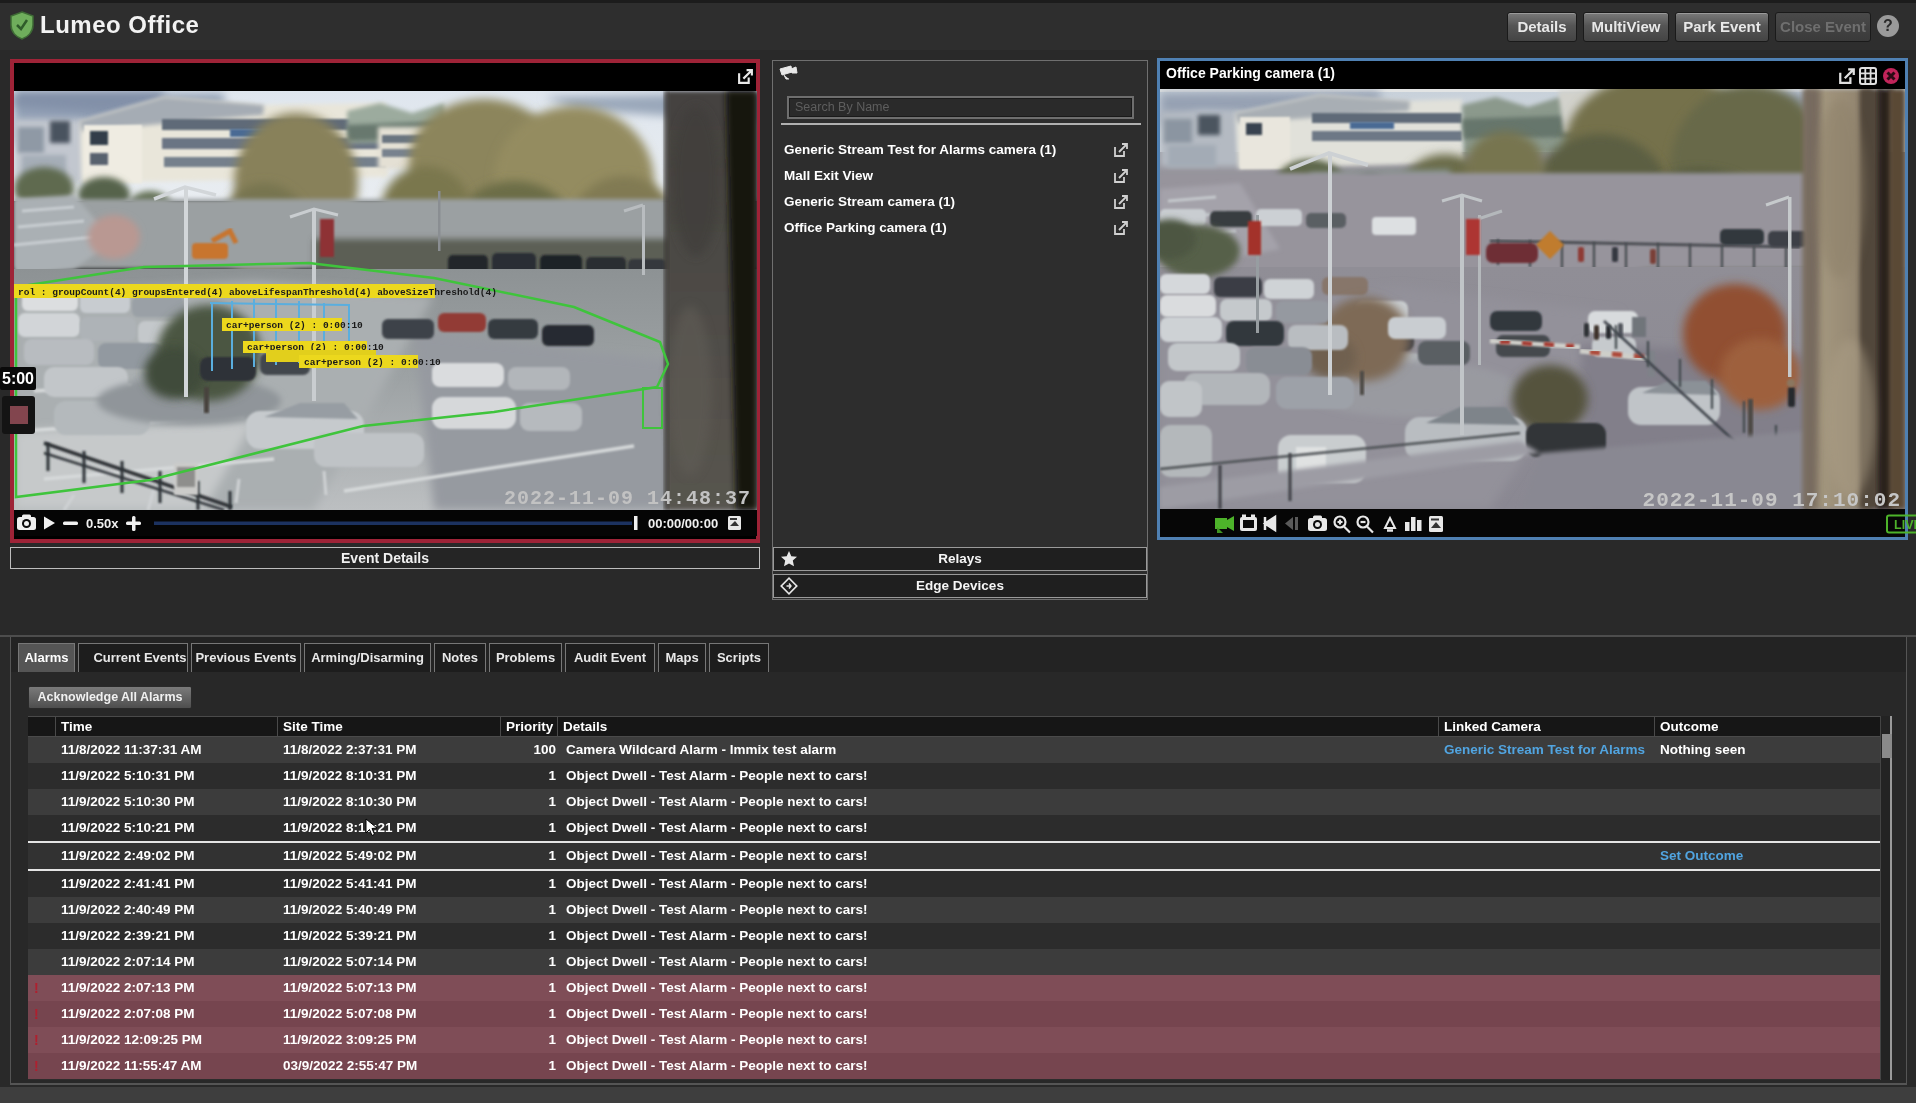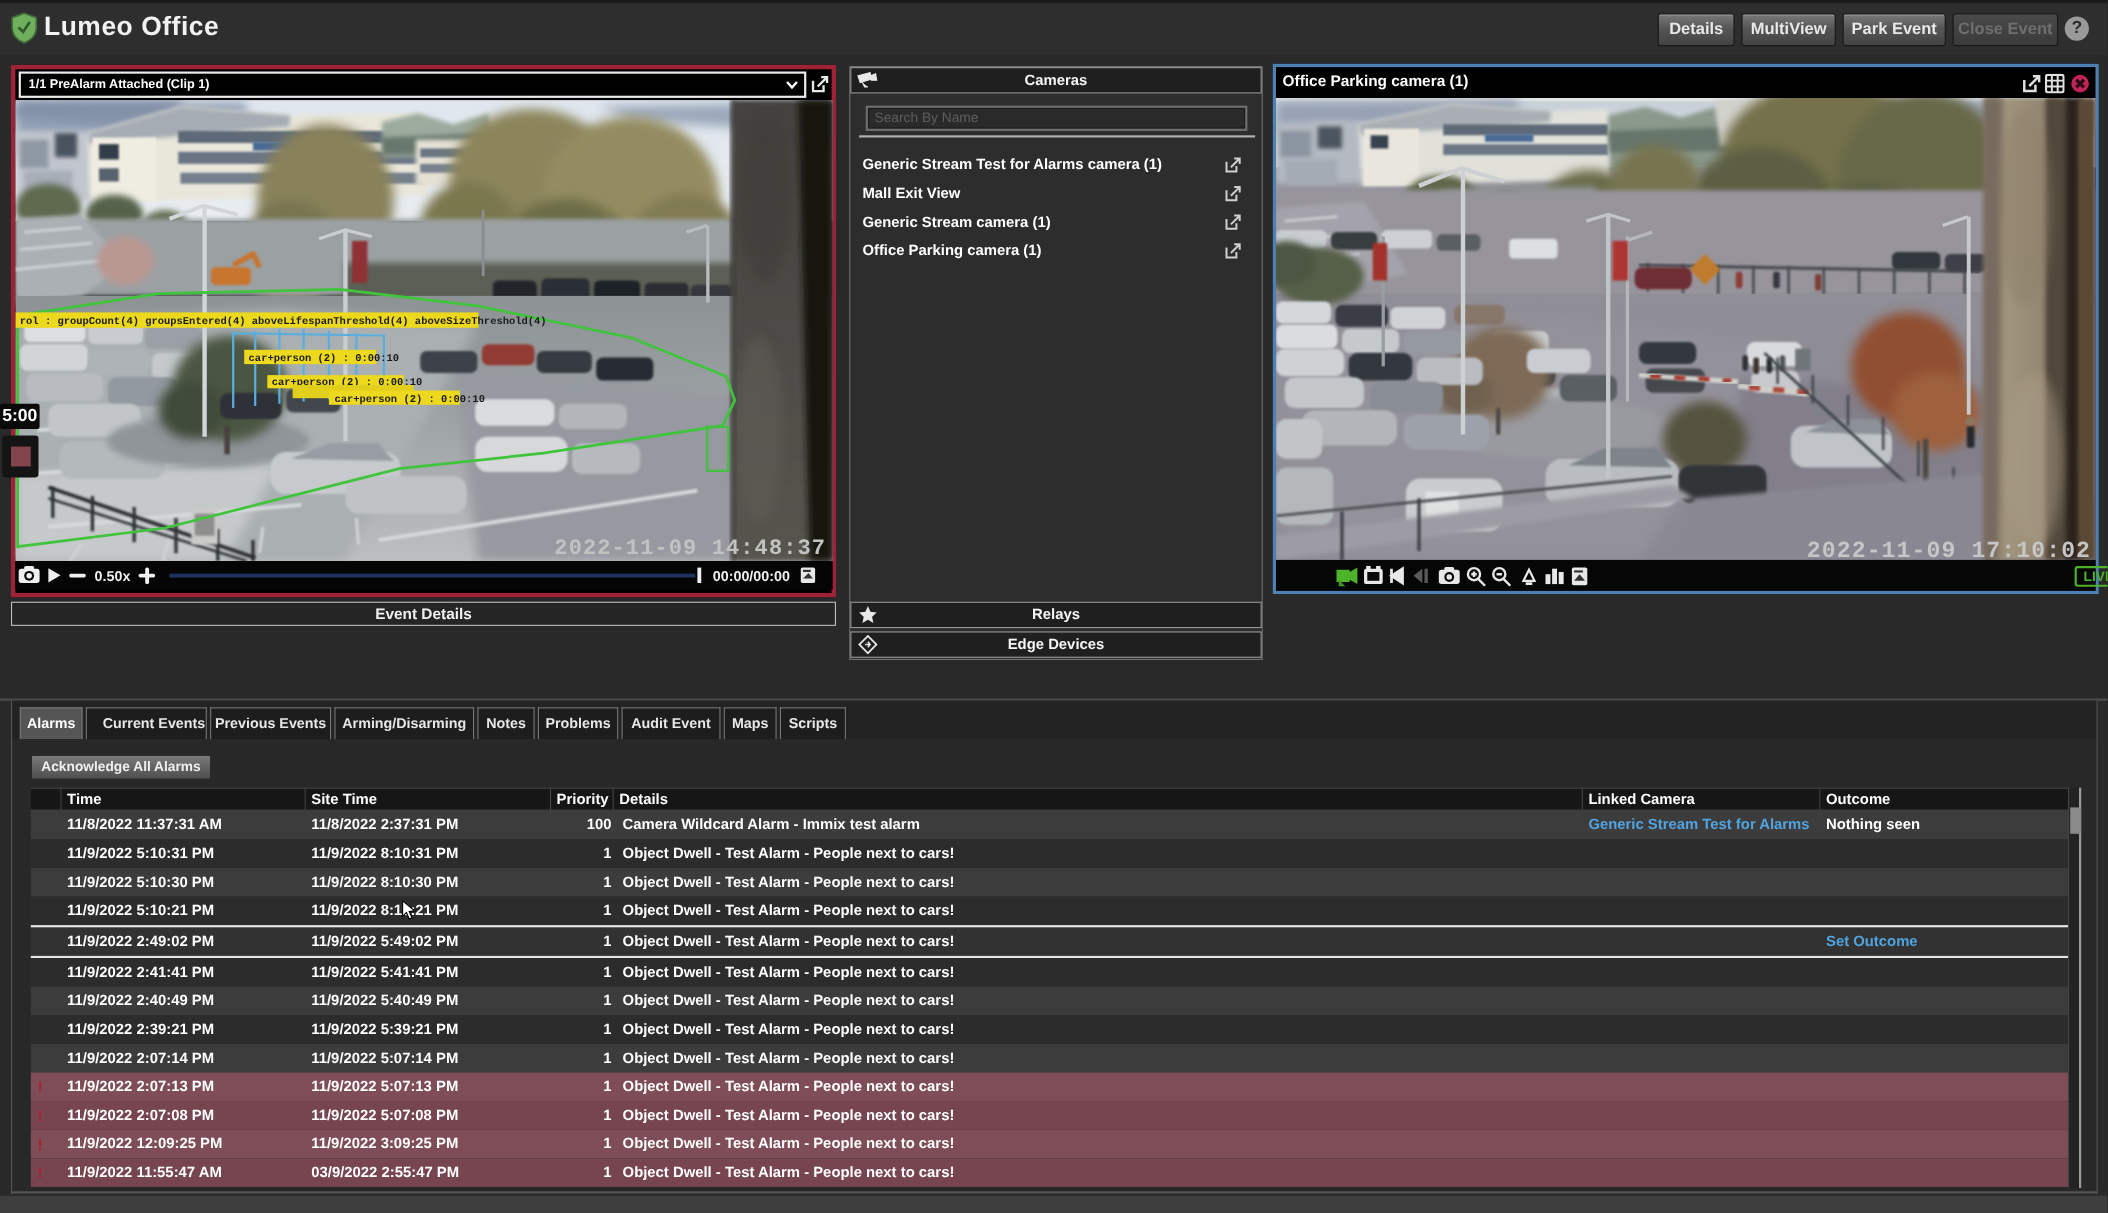--- a/index.html
+++ b/index.html
@@ -79,23 +79,20 @@
   <path d="M8 14 L12 18 L18 9" fill="none" stroke="#2f5c2a" stroke-width="2.5"></path>
 </svg>
 <div id="apptitle" class="abs">Lumeo Office</div>
 <div class="tbtn abs" style="left:1507px;width:70px;">Details</div>
 <div class="tbtn abs" style="left:1583px;width:86px;">MultiView</div>
 <div class="tbtn abs" style="left:1675px;width:94px;">Park Event</div>
 <div class="tbtn dim abs" style="left:1775px;width:96px;">Close Event</div>
 <div id="helpq" class="abs">?</div>
 
 <div id="leftpanel" class="abs">
-  <div id="lpdrop" class="abs">1/1 PreAlarm Attached (Clip 1)<svg class="abs" style="right:5px;top:4px" width="12" height="12" viewBox="0 0 12 12">
-        <path d="M1.5 3.5 L6 8.5 L10.5 3.5" fill="none" stroke="#fff" stroke-width="2.2"></path>
-      </svg></div>
   <svg id="lpext" class="abs" viewBox="0 0 16 16">
       <path d="M2 5 L2 14 L11 14 L11 9 M6 10 L13 3 M9 2 L14 2 L14 7" fill="none" stroke="#e8e8e8" stroke-width="2"></path>
     </svg>
   <svg id="lpvideo" class="abs" viewBox="0 0 743 419" preserveAspectRatio="none">
 <defs>
   <filter id="b2" x="-20%" y="-20%" width="140%" height="140%">
           <feGaussianBlur stdDeviation="2"></feGaussianBlur>
         </filter>
   <filter id="b3" x="-30%" y="-30%" width="160%" height="160%">
           <feGaussianBlur stdDeviation="3"></feGaussianBlur>
@@ -288,21 +285,20 @@
 </svg>
     </div>
 </div>
 <div id="evdetails" class="abs">Event Details</div>
 <div id="cliplabel" class="abs">5:00</div>
 <div id="clipbtn" class="abs">
     <div class="sq"></div>
   </div>
 
 <div id="midpanel" class="abs">
-  <div class="mhdr" style="top:0;">Cameras</div>
   <svg class="abs" style="left:6px;top:4px" width="20" height="16" viewBox="0 0 20 16">
     <path d="M1 4 L12 1 L13 7 L3 10 Z M12 4 L17 2 L18 8 L13 8 Z M5 10 L7 14 L10 14" fill="#e8e8e8" stroke="#e8e8e8" stroke-width="1"></path>
   </svg>
   <div id="msearch" class="abs">Search By Name</div>
   <div id="mline" class="abs"></div>
   <div class="citem" style="top:81px;">Generic Stream Test for Alarms camera (1)</div>
   <div class="citem" style="top:107px;">Mall Exit View</div>
   <div class="citem" style="top:133px;">Generic Stream camera (1)</div>
   <div class="citem" style="top:159px;">Office Parking camera (1)</div>
   <svg class="cext" style="top:81px" viewBox="0 0 16 16">

